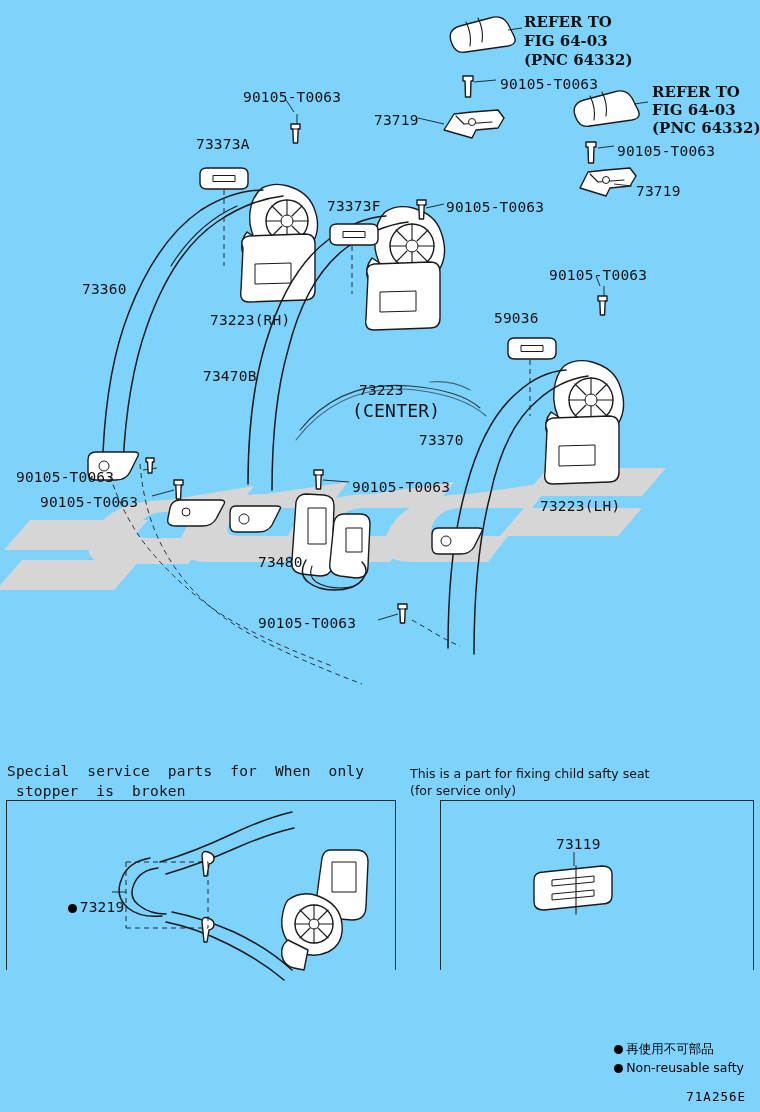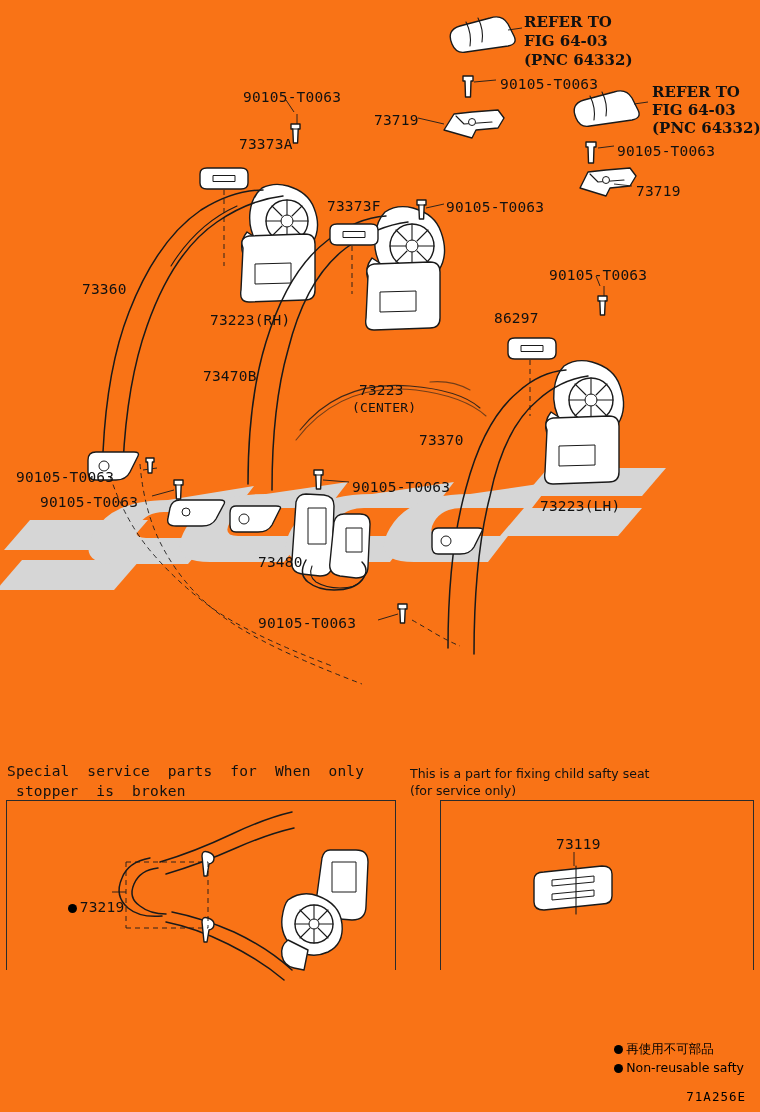--- a/index.html
+++ b/index.html
@@ -9,33 +9,33 @@
   }
   body {
     font-family: "DejaVu Sans Mono", monospace;
     color: #000000;
   }
   #page {
     position: relative;
     width: 760px;
     height: 1112px;
     overflow: hidden;
-    background: #f97316;
+    background: #7dd3fc;
   }
   .lbl {
     position: absolute;
     font-family: "DejaVu Sans Mono", monospace;
     font-size: 14.5px;
     letter-spacing: 0.2px;
     white-space: pre;
     color: #111;
     line-height: 1.18;
   }
   .lbl.small {
-    font-size: 13px;
+    font-size: 18px;
   }
   .lbl.serif {
     font-family: "DejaVu Serif", serif;
     font-weight: bold;
     font-size: 15px;
     letter-spacing: 0px;
   }
   .lbl.sans {
     font-family: "DejaVu Sans", sans-serif;
     font-size: 12.5px;
@@ -333,28 +333,28 @@
     <div class="lbl serif" style="left:524px;top:14px;">REFER TO</div>
     <div class="lbl serif" style="left:524px;top:33px;">FIG 64-03</div>
     <div class="lbl serif" style="left:524px;top:52px;">(PNC 64332)</div>
     <div class="lbl" style="left:500px;top:76px;">90105-T0063</div>
     <div class="lbl serif" style="left:652px;top:84px;">REFER TO</div>
     <div class="lbl serif" style="left:652px;top:102px;">FIG 64-03</div>
     <div class="lbl serif" style="left:652px;top:120px;">(PNC 64332)</div>
     <div class="lbl" style="left:243px;top:89px;">90105-T0063</div>
     <div class="lbl" style="left:374px;top:112px;">73719</div>
     <div class="lbl" style="left:617px;top:143px;">90105-T0063</div>
-    <div class="lbl" style="left:196px;top:136px;margin-left:43px;">73373A</div>
+    <div class="lbl" style="left:196px;top:136px;">73373A</div>
     <div class="lbl" style="left:636px;top:183px;">73719</div>
     <div class="lbl" style="left:327px;top:198px;">73373F</div>
     <div class="lbl" style="left:446px;top:199px;">90105-T0063</div>
     <div class="lbl" style="left:549px;top:267px;">90105-T0063</div>
     <div class="lbl" style="left:82px;top:281px;">73360</div>
     <div class="lbl" style="left:210px;top:312px;">73223(RH)</div>
-    <div class="lbl" style="left:494px;top:310px;">86297</div>
+    <div class="lbl" style="left:494px;top:310px;">59036</div>
     <div class="lbl" style="left:203px;top:368px;">73470B</div>
     <div class="lbl" style="left:359px;top:382px;">73223</div>
     <div class="lbl small" style="left:352px;top:400px;">(CENTER)</div>
     <div class="lbl" style="left:419px;top:432px;">73370</div>
     <div class="lbl" style="left:16px;top:469px;">90105-T0063</div>
     <div class="lbl" style="left:40px;top:494px;">90105-T0063</div>
     <div class="lbl" style="left:352px;top:479px;">90105-T0063</div>
     <div class="lbl" style="left:540px;top:498px;">73223(LH)</div>
     <div class="lbl" style="left:234px;top:554px;margin-left:24px;">73480</div>
     <div class="lbl" style="left:258px;top:615px;">90105-T0063</div>

